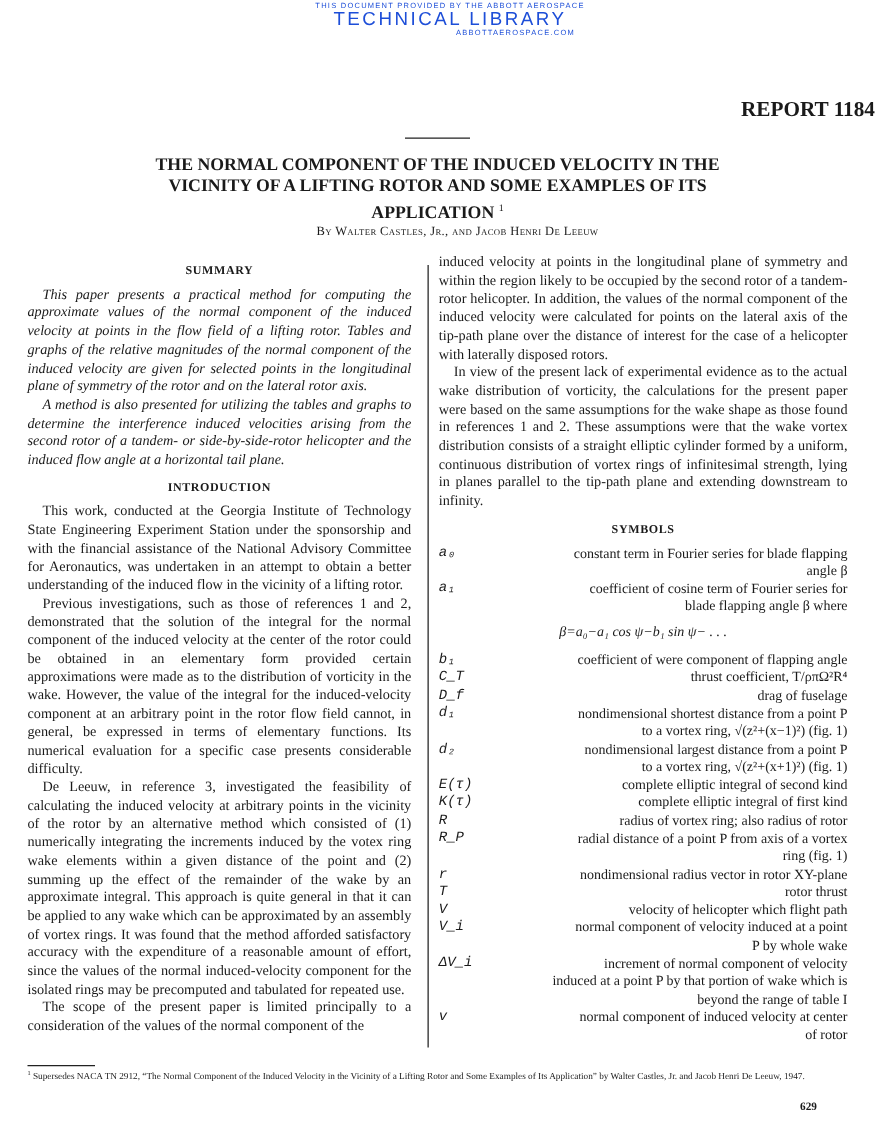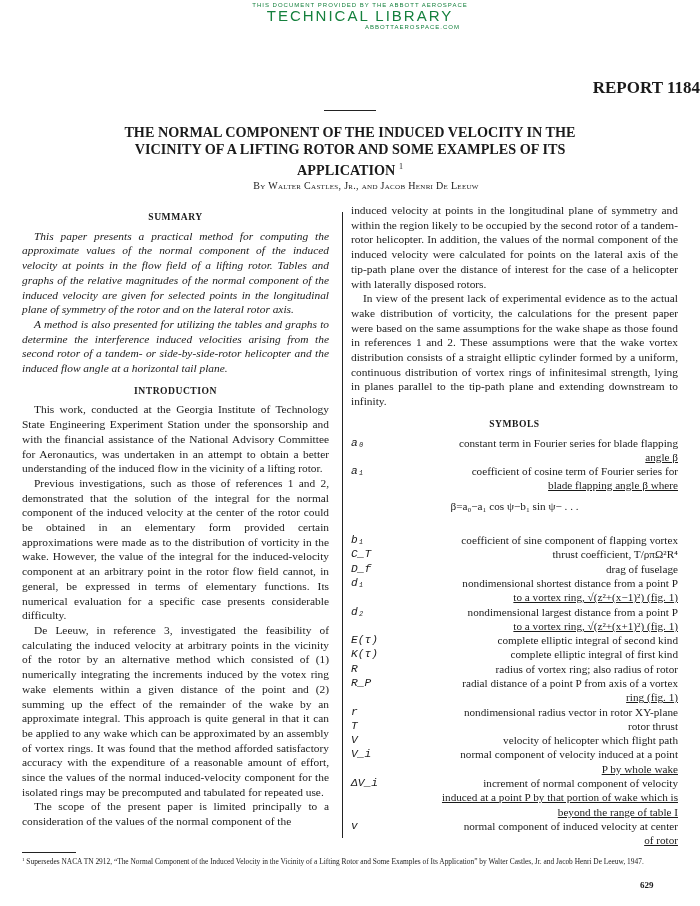--- a/index.html
+++ b/index.html
@@ -1,18 +1,18 @@
 <!DOCTYPE html>
 <html><head>
 <meta charset="utf-8">
 <style>
   html, body { margin: 0; padding: 0; background: #ffffff; }
   body { width: 700px; height: 906px; position: relative; overflow: hidden;
          font-family: "DejaVu Serif", "Liberation Serif", serif; color: #1a1a1a; }
-  .watermark { position: absolute; left: 240px; top: 0; width: 240px; height: 40px; text-align: center; color: #15803d; }
+  .watermark { position: absolute; left: 240px; top: 0; width: 240px; height: 40px; text-align: center; color: #1d4ed8; }
   .wm-top { font-family: "Liberation Sans", sans-serif; font-size: 6px; letter-spacing: 1px; text-transform: uppercase; margin-top: 2px; }
   .wm-main { font-family: "Liberation Sans", sans-serif; font-size: 15px; letter-spacing: 2px; line-height: 16px; }
   .wm-url { font-family: "Liberation Sans", sans-serif; font-size: 6px; letter-spacing: 1px; text-align: right; padding-right: 20px; }
 
   .report { position: absolute; top: 78px; left: 0; width: 700px; text-align: right; font-family: "Liberation Serif", serif; font-weight: bold; font-size: 17px; }
   .rule-short { position: absolute; top: 110px; left: 324px; width: 52px; border-top: 1.5px solid #222; }
   .title { position: absolute; top: 124px; left: 100px; width: 500px; text-align: center; font-family: "Liberation Serif", serif; font-weight: bold; font-size: 14.2px; line-height: 17px; }
   .title sup { font-size: 8px; font-weight: normal; }
   .authors { position: absolute; top: 180px; left: 16px; width: 700px; text-align: center; font-family: "Liberation Serif", serif; font-size: 10px; font-variant: small-caps; letter-spacing: 0.3px; }
 
@@ -22,22 +22,22 @@
   .divider { position: absolute; left: 342px; top: 212px; height: 626px; border-left: 1px solid #222; }
   .heading { text-align: center; font-weight: bold; font-size: 9.6px; letter-spacing: 0.5px; margin: 0 0 4px 0; }
   p { margin: 0; text-indent: 12px; }
   .italic { font-style: italic; }
   .gap { height: 8px; }
 
   .sym-table { width: 100%; border-collapse: collapse; font-size: 11.2px; line-height: 14.3px; }
   .sym-table td { vertical-align: top; padding: 0; }
   .sym-table td.sym { width: 70px; font-style: italic; font-family: Liberation Mono, monospace; }
   .sym-table td.def { text-align: right; }
-  .hang { display: block; padding-left: 12px; text-decoration: underline; }
-  .eq { text-align: center; margin: 6px 0 20px 0; }
+  .hang { display: block; padding-left: 12px; }
+  .eq { text-align: center; font-style: italic; margin: 6px 0 8px 0; }
 
   .fn-rule { position: absolute; left: 22px; top: 852px; width: 54px; border-top: 1px solid #222; }
   .footnote { position: absolute; left: 22px; top: 855px; width: 660px; font-family: "Liberation Serif", serif; font-size: 7.4px; line-height: 10px; }
   .footnote sup { font-size: 5px; }
   .pagenum { position: absolute; left: 640px; top: 880px; font-family: "Liberation Serif", serif; font-size: 9px; font-weight: bold; }
 </style>
 </head>
 <body>
 
 <div class="watermark">
@@ -80,21 +80,21 @@
           <td class="sym">a₁</td>
           <td class="def"><span>coefficient of cosine term of Fourier series for</span><span class="hang">blade flapping angle β where</span></td>
         </tr>
         <tr>
           <td colspan="2">
             <div class="eq">β=a₀−a₁ cos ψ−b₁ sin ψ− . . .</div>
           </td>
         </tr>
         <tr>
           <td class="sym">b₁</td>
-          <td class="def"><span>coefficient of sine component of flapping vortex</span></td>
+          <td class="def"><span>coefficient of were component of flapping angle</span></td>
         </tr>
         <tr>
           <td class="sym">C_T</td>
           <td class="def"><span>thrust coefficient, T/ρπΩ²R⁴</span></td>
         </tr>
         <tr>
           <td class="sym">D_f</td>
           <td class="def"><span>drag of fuselage</span></td>
         </tr>
         <tr>

